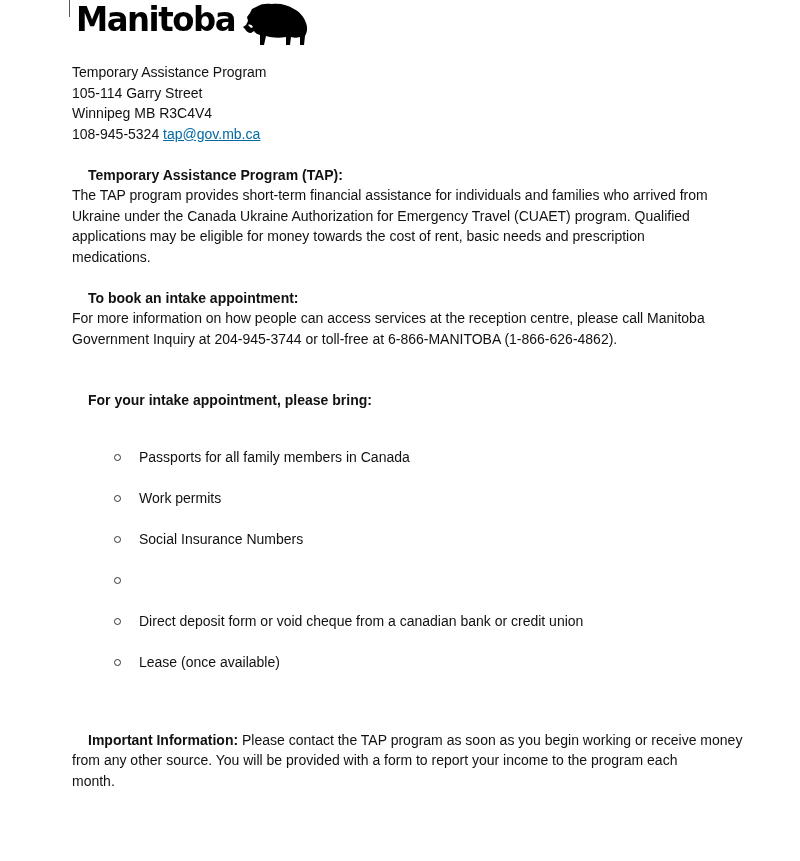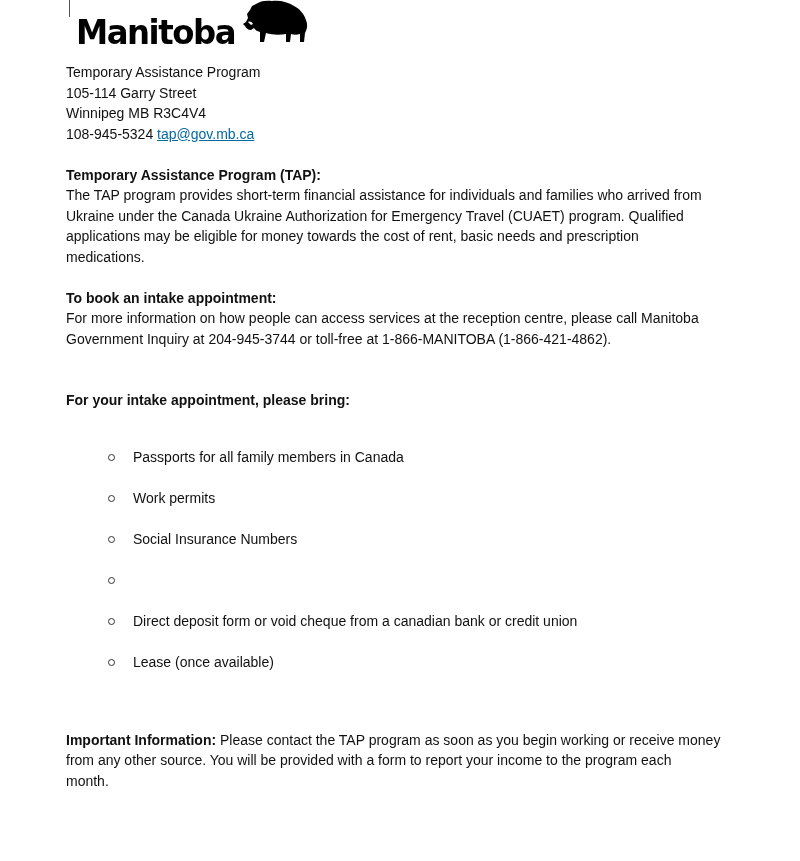--- a/index.html
+++ b/index.html
@@ -23,47 +23,47 @@
       width: 1px;
       height: 17px;
       background: #555;
     }
     .logo {
       position: absolute;
       left: 76px;
       top: 3px;
       height: 46px;
       display: flex;
-      align-items: flex-end;
+      align-items: flex-start;
     }
     .logo-word {
       font-family: "DejaVu Sans", sans-serif;
       font-weight: bold;
       font-size: 33px;
       letter-spacing: -1.5px;
       color: #000;
       line-height: 1;
       transform: scaleX(0.98);
       transform-origin: left bottom;
     }
     .logo-bison {
       margin-left: 4px;
       margin-bottom: 2px;
     }
     .content {
       position: absolute;
-      left: 66px;
+      left: 72px;
       top: 62px;
       width: 680px;
       line-height: 20.5px;
       font-size: 14px;
     }
     .line { white-space: nowrap; }
     .gap { height: 20.5px; }
-    .bold { font-weight: bold; }
+    .bold { font-weight: bold; margin-left: 16px; }
     a.link {
       color: #0369a1;
       text-decoration: underline;
     }
     .list {
       list-style: none;
       margin: 16px;
       padding: 0;
     }
     .list li {
@@ -117,21 +117,21 @@
     <div class="line">Ukraine under the Canada Ukraine Authorization for Emergency Travel (CUAET) program. Qualified</div>
     <div class="line">applications may be eligible for money towards the cost of rent, basic needs and prescription</div>
     <div class="line">medications.</div>
   </div>
 
   <div class="gap"></div>
 
   <div>
     <div class="line bold">To book an intake appointment:</div>
     <div class="line">For more information on how people can access services at the reception centre, please call Manitoba</div>
-    <div class="line">Government Inquiry at 204-945-3744 or toll-free at 1-866-MANITOBA (1-866-421-4862).</div>
+    <div class="line">Government Inquiry at 204-945-3744 or toll-free at 6-866-MANITOBA (1-866-626-4862).</div>
   </div>
 
   <div class="gap"></div>
   <div class="gap"></div>
 
   <div>
     <div class="line bold">For your intake appointment, please bring:</div>
     <div class="gap"></div>
     <ul class="list">
       <li><span class="bullet"></span><span>Passports for all family members in Canada</span></li>

